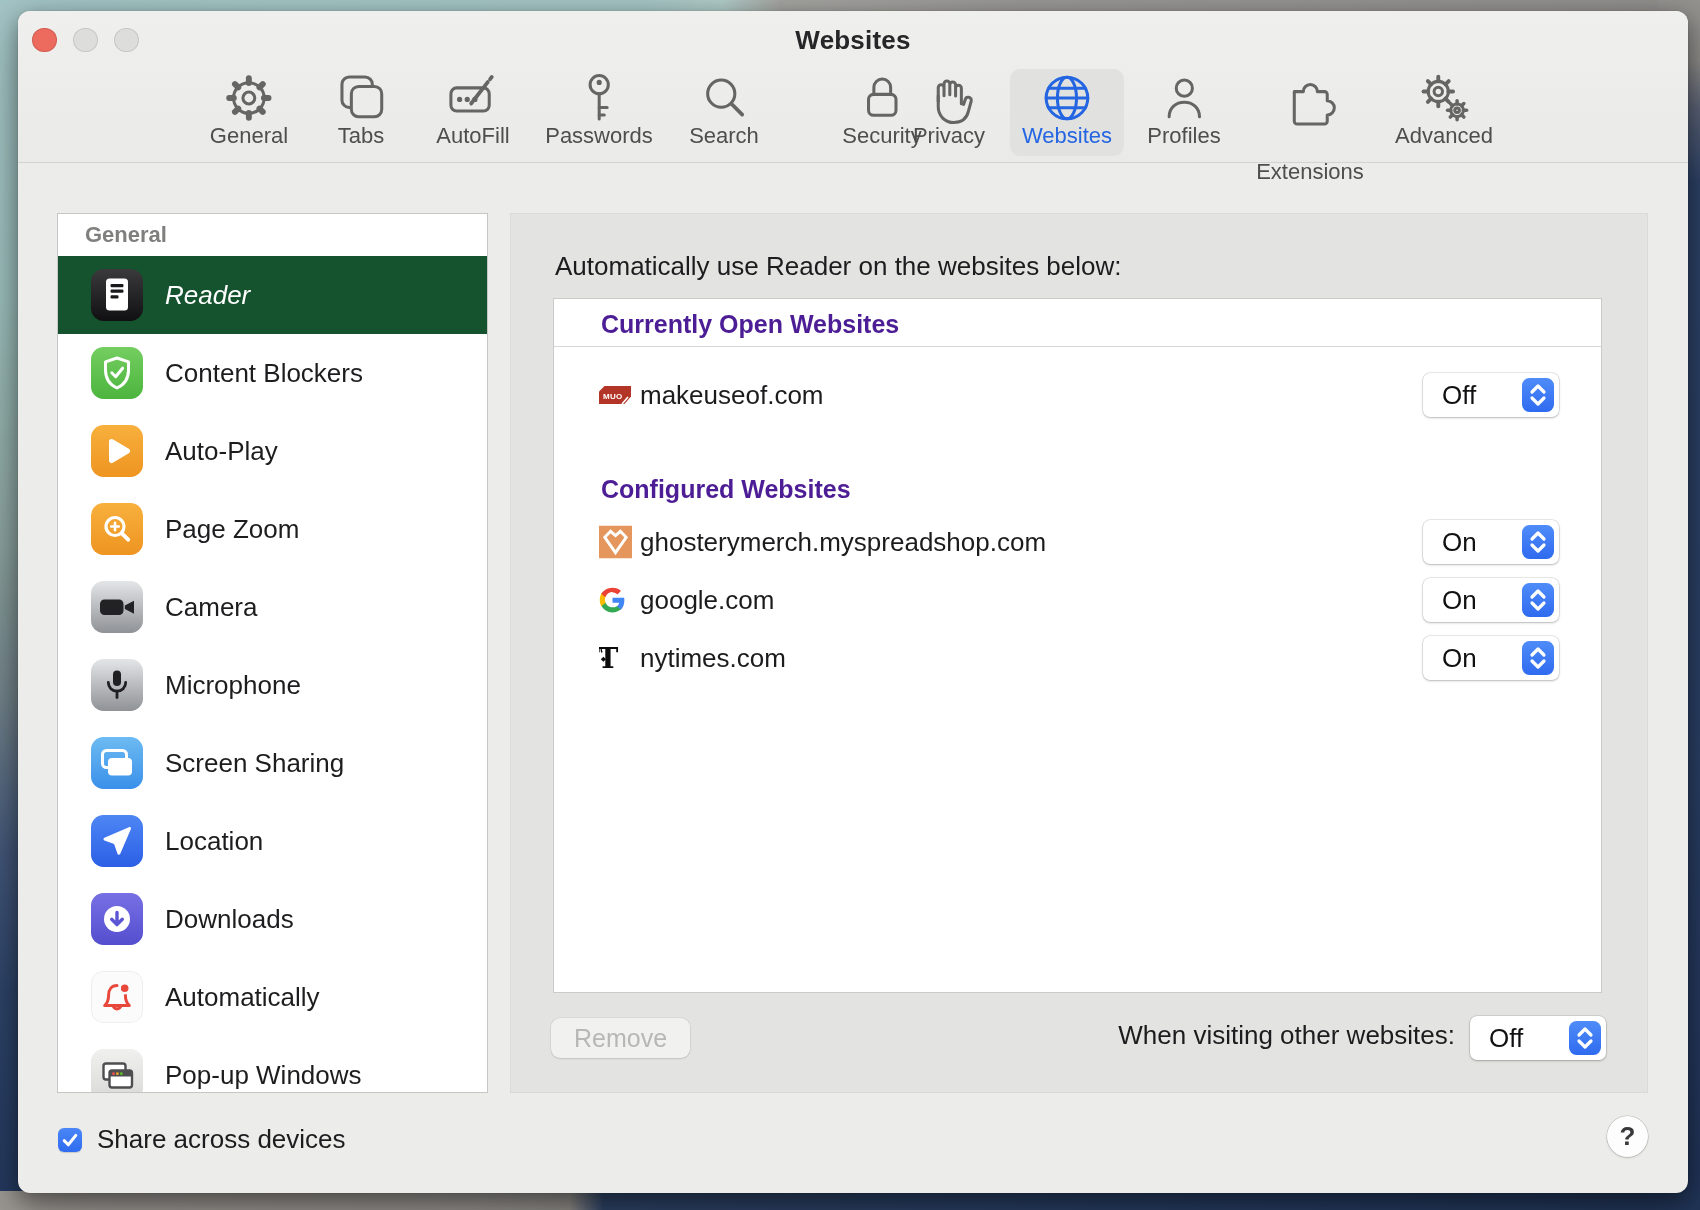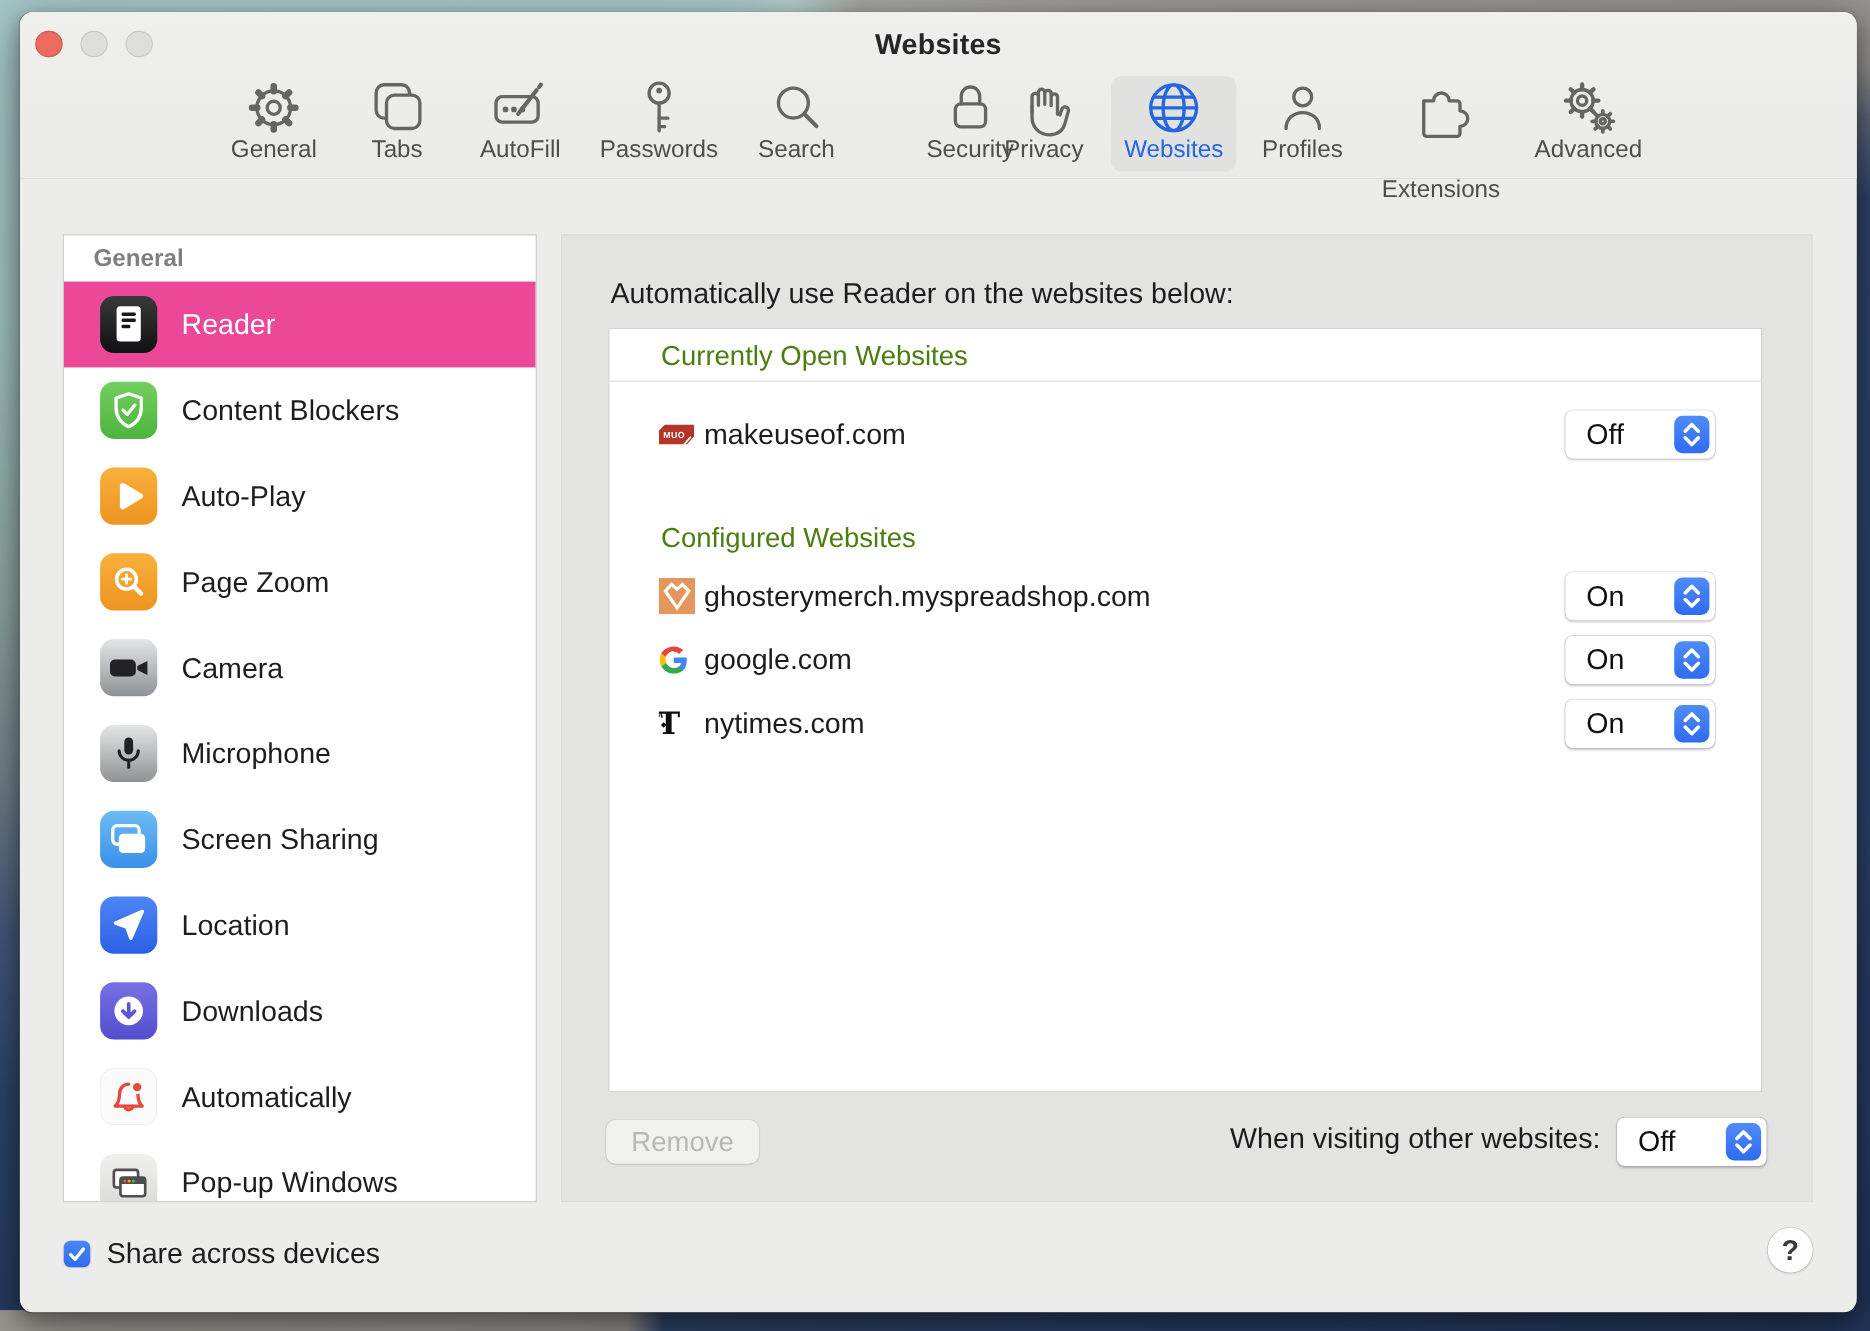--- a/index.html
+++ b/index.html
@@ -43,21 +43,21 @@
   .tb-item.selected { background:#e1e1df; }
   .tb-item.selected .tb-label { color:#2465e2; }
   .ico { stroke:#656563; stroke-width:2.1; fill:none; stroke-linecap:round; stroke-linejoin:round; }
   .ico-blue { stroke:#2465e2; }
 
   
   .sidebar { position:absolute; left:39px; top:202px; width:431px; height:880px;
              background:#ffffff; border:1px solid #c6c6c4; overflow:hidden; }
   .sb-header { padding:8px 0 0 27px; height:42px; font-size:22px; font-weight:700; color:#7f7f7d; }
   .sb-row { position:relative; height:78px; display:flex; align-items:center; }
-  .sb-row.selected { background:#ec4899; }
+  .sb-row.selected { background:#14532d;font-style:italic; }
   .sb-row.selected .sb-label { color:#ffffff; }
   .sb-icon { position:absolute; left:33px; width:52px; height:52px; border-radius:12.5px; overflow:hidden; }
   .sb-label { position:absolute; left:107px; font-size:26px; color:#1d1d1f; }
   .sb-icon svg { position:absolute; inset:0; }
 
   .ic-reader { background:linear-gradient(#3a3a3c,#101012); }
   .ic-shield { background:linear-gradient(#74ce60,#4cb53e); }
   .ic-orange { background:linear-gradient(#f8b03d,#ee9421); }
   .ic-gray   { background:linear-gradient(#e4e5e7,#8f9296); }
   .ic-screen { background:linear-gradient(#6dbbf2,#3a90ea); }
@@ -66,21 +66,21 @@
   .ic-notif  { background:#fbfbfb; box-shadow:inset 0 0 0 1px rgba(0,0,0,.05); }
   .ic-popup  { background:linear-gradient(#f0f0ef,#d9d9d8); }
 
   
   .groupbox { position:absolute; left:492px; top:202px; width:1138px; height:880px;
               background:#e3e3e1; border-radius:0; box-shadow:inset 0 0 0 1px rgba(0,0,0,.04); }
   .gb-heading { position:absolute; left:45px; top:38px; font-size:26px; color:#1c1c1e; }
 
   .listbox { position:absolute; left:43px; top:85px; width:1049px; height:695px;
              background:#ffffff; border:1px solid #cbcbc9; }
-  .lb-section-header { position:absolute; left:47px; font-size:25px; font-weight:400; color:#4d7c0f; }
+  .lb-section-header { position:absolute; left:47px; font-size:25px; font-weight:700; color:#4c1d95; }
   .lb-divider { position:absolute; left:0; width:100%; height:0; border-top:1px solid #d8d8d6; }
   .site-row { position:absolute; left:0; width:100%; height:52px; }
   .site-favicon { position:absolute; left:45px; top:50%; transform:translateY(-50%); width:33px; display:flex; }
   .site-name { position:absolute; left:86px; top:50%; transform:translateY(-50%); font-size:26px; color:#1c1c1e; }
 
   .popup-btn { position:absolute; width:136px; height:44px; background:#ffffff; border-radius:7px;
                box-shadow:0 0 0 0.5px rgba(0,0,0,.16), 0 1px 2.5px rgba(0,0,0,.22); }
   .popup-btn .pv { position:absolute; left:19px; top:50%; transform:translateY(-50%);
                    font-size:26px; color:#111113; }
   .popup-btn .stepper { position:absolute; right:5px; top:50%; transform:translateY(-50%);

